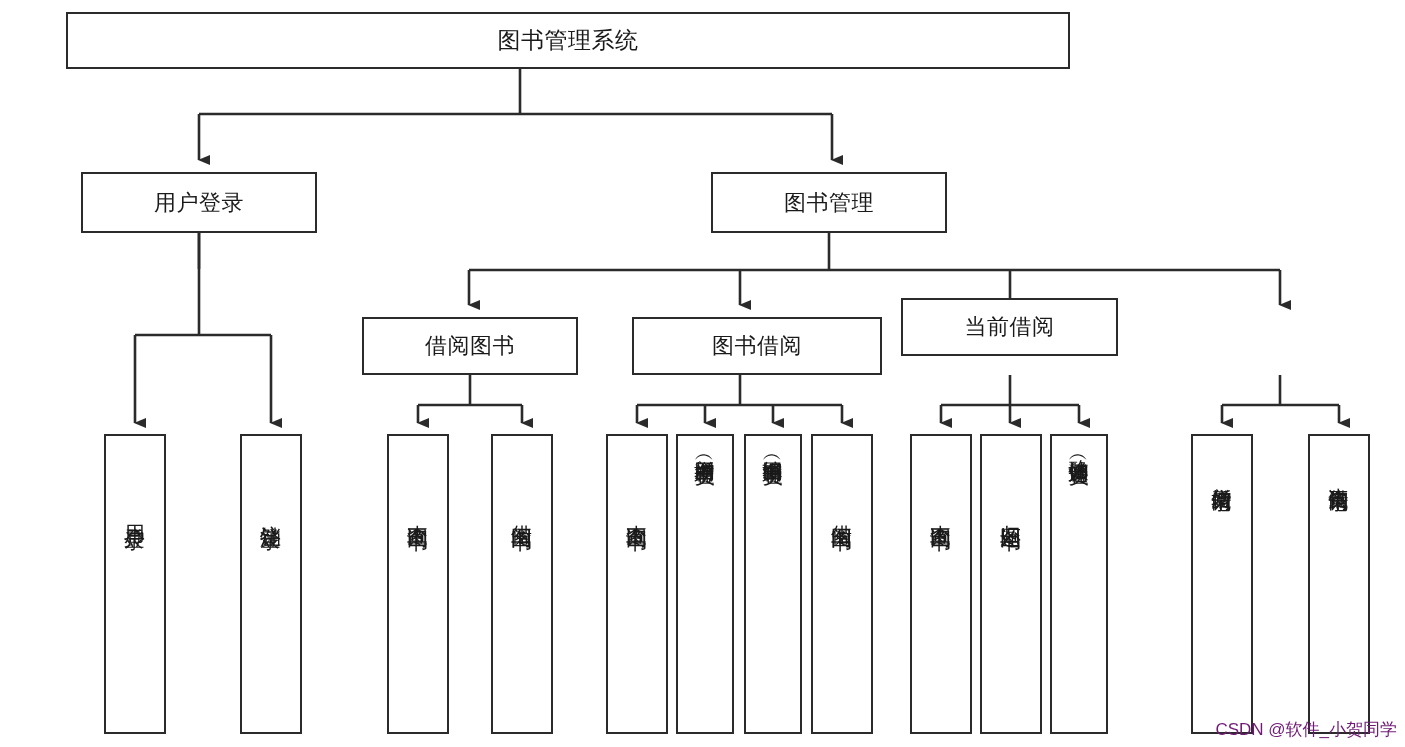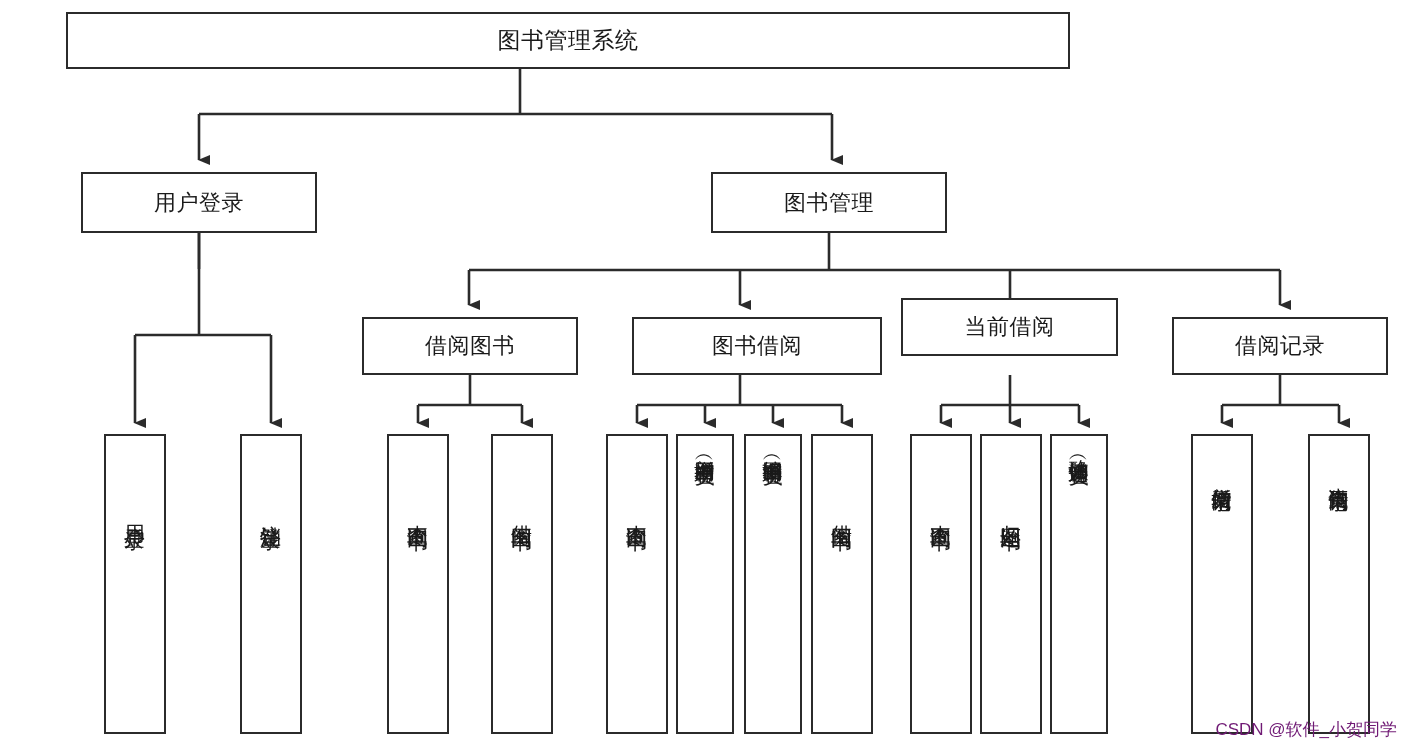--- a/index.html
+++ b/index.html
@@ -148,23 +148,20 @@
 
   <div class="node horiz" style="left:362px; top:317px; width:216px; height:58px;">
     <span class="lbl">借阅图书</span>
   </div>
   <div class="node horiz" style="left:632px; top:317px; width:250px; height:58px;">
     <span class="lbl">图书借阅</span>
   </div>
   <div class="node horiz" style="left:901px; top:298px; width:217px; height:58px;">
     <span class="lbl">当前借阅</span>
   </div>
-  <div class="node horiz" style="left:1172px; top:317px; width:216px; height:58px;">
-    <span class="lbl">借阅记录</span>
-  </div>
 
   <div class="node vert" style="left:104px; top:434px; width:62px; height:300px; padding-top:72px;">
     <span class="lbl">用户登录</span>
   </div>
   <div class="node vert" style="left:240px; top:434px; width:62px; height:300px; padding-top:72px;">
     <span class="lbl">注销登录</span>
   </div>
 
   <div class="node vert" style="left:387px; top:434px; width:62px; height:300px; padding-top:72px;">
     <span class="lbl">查询图书</span>

